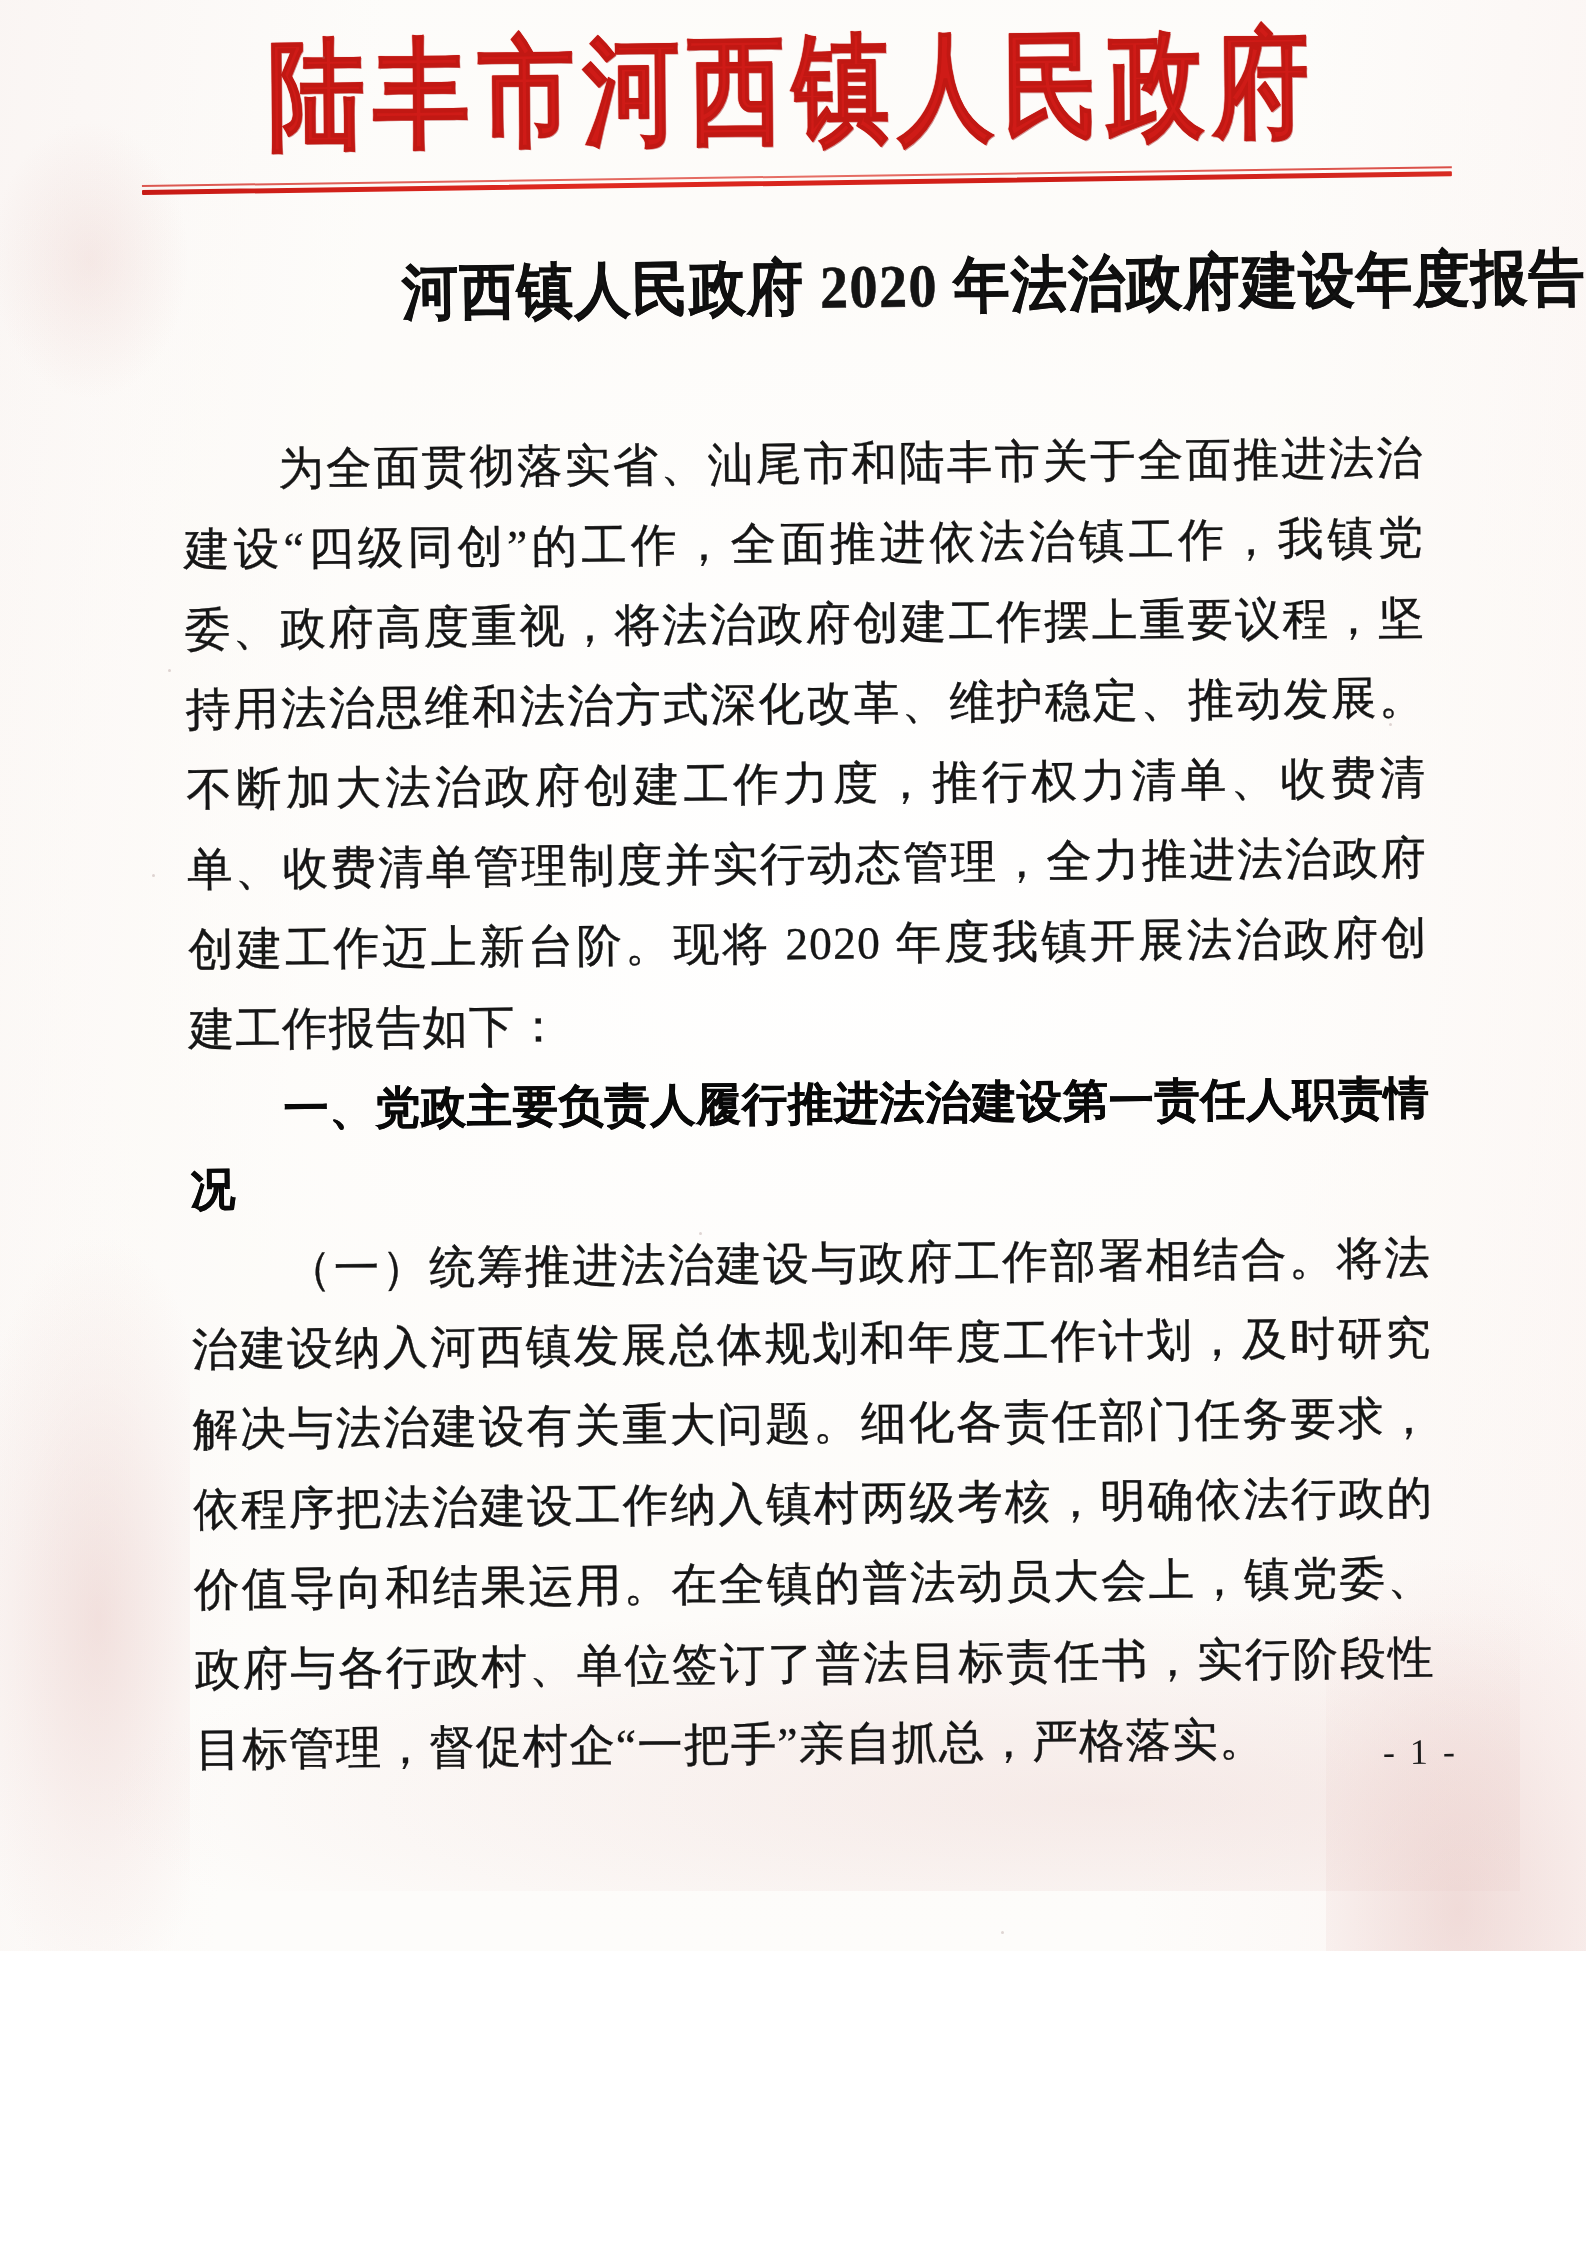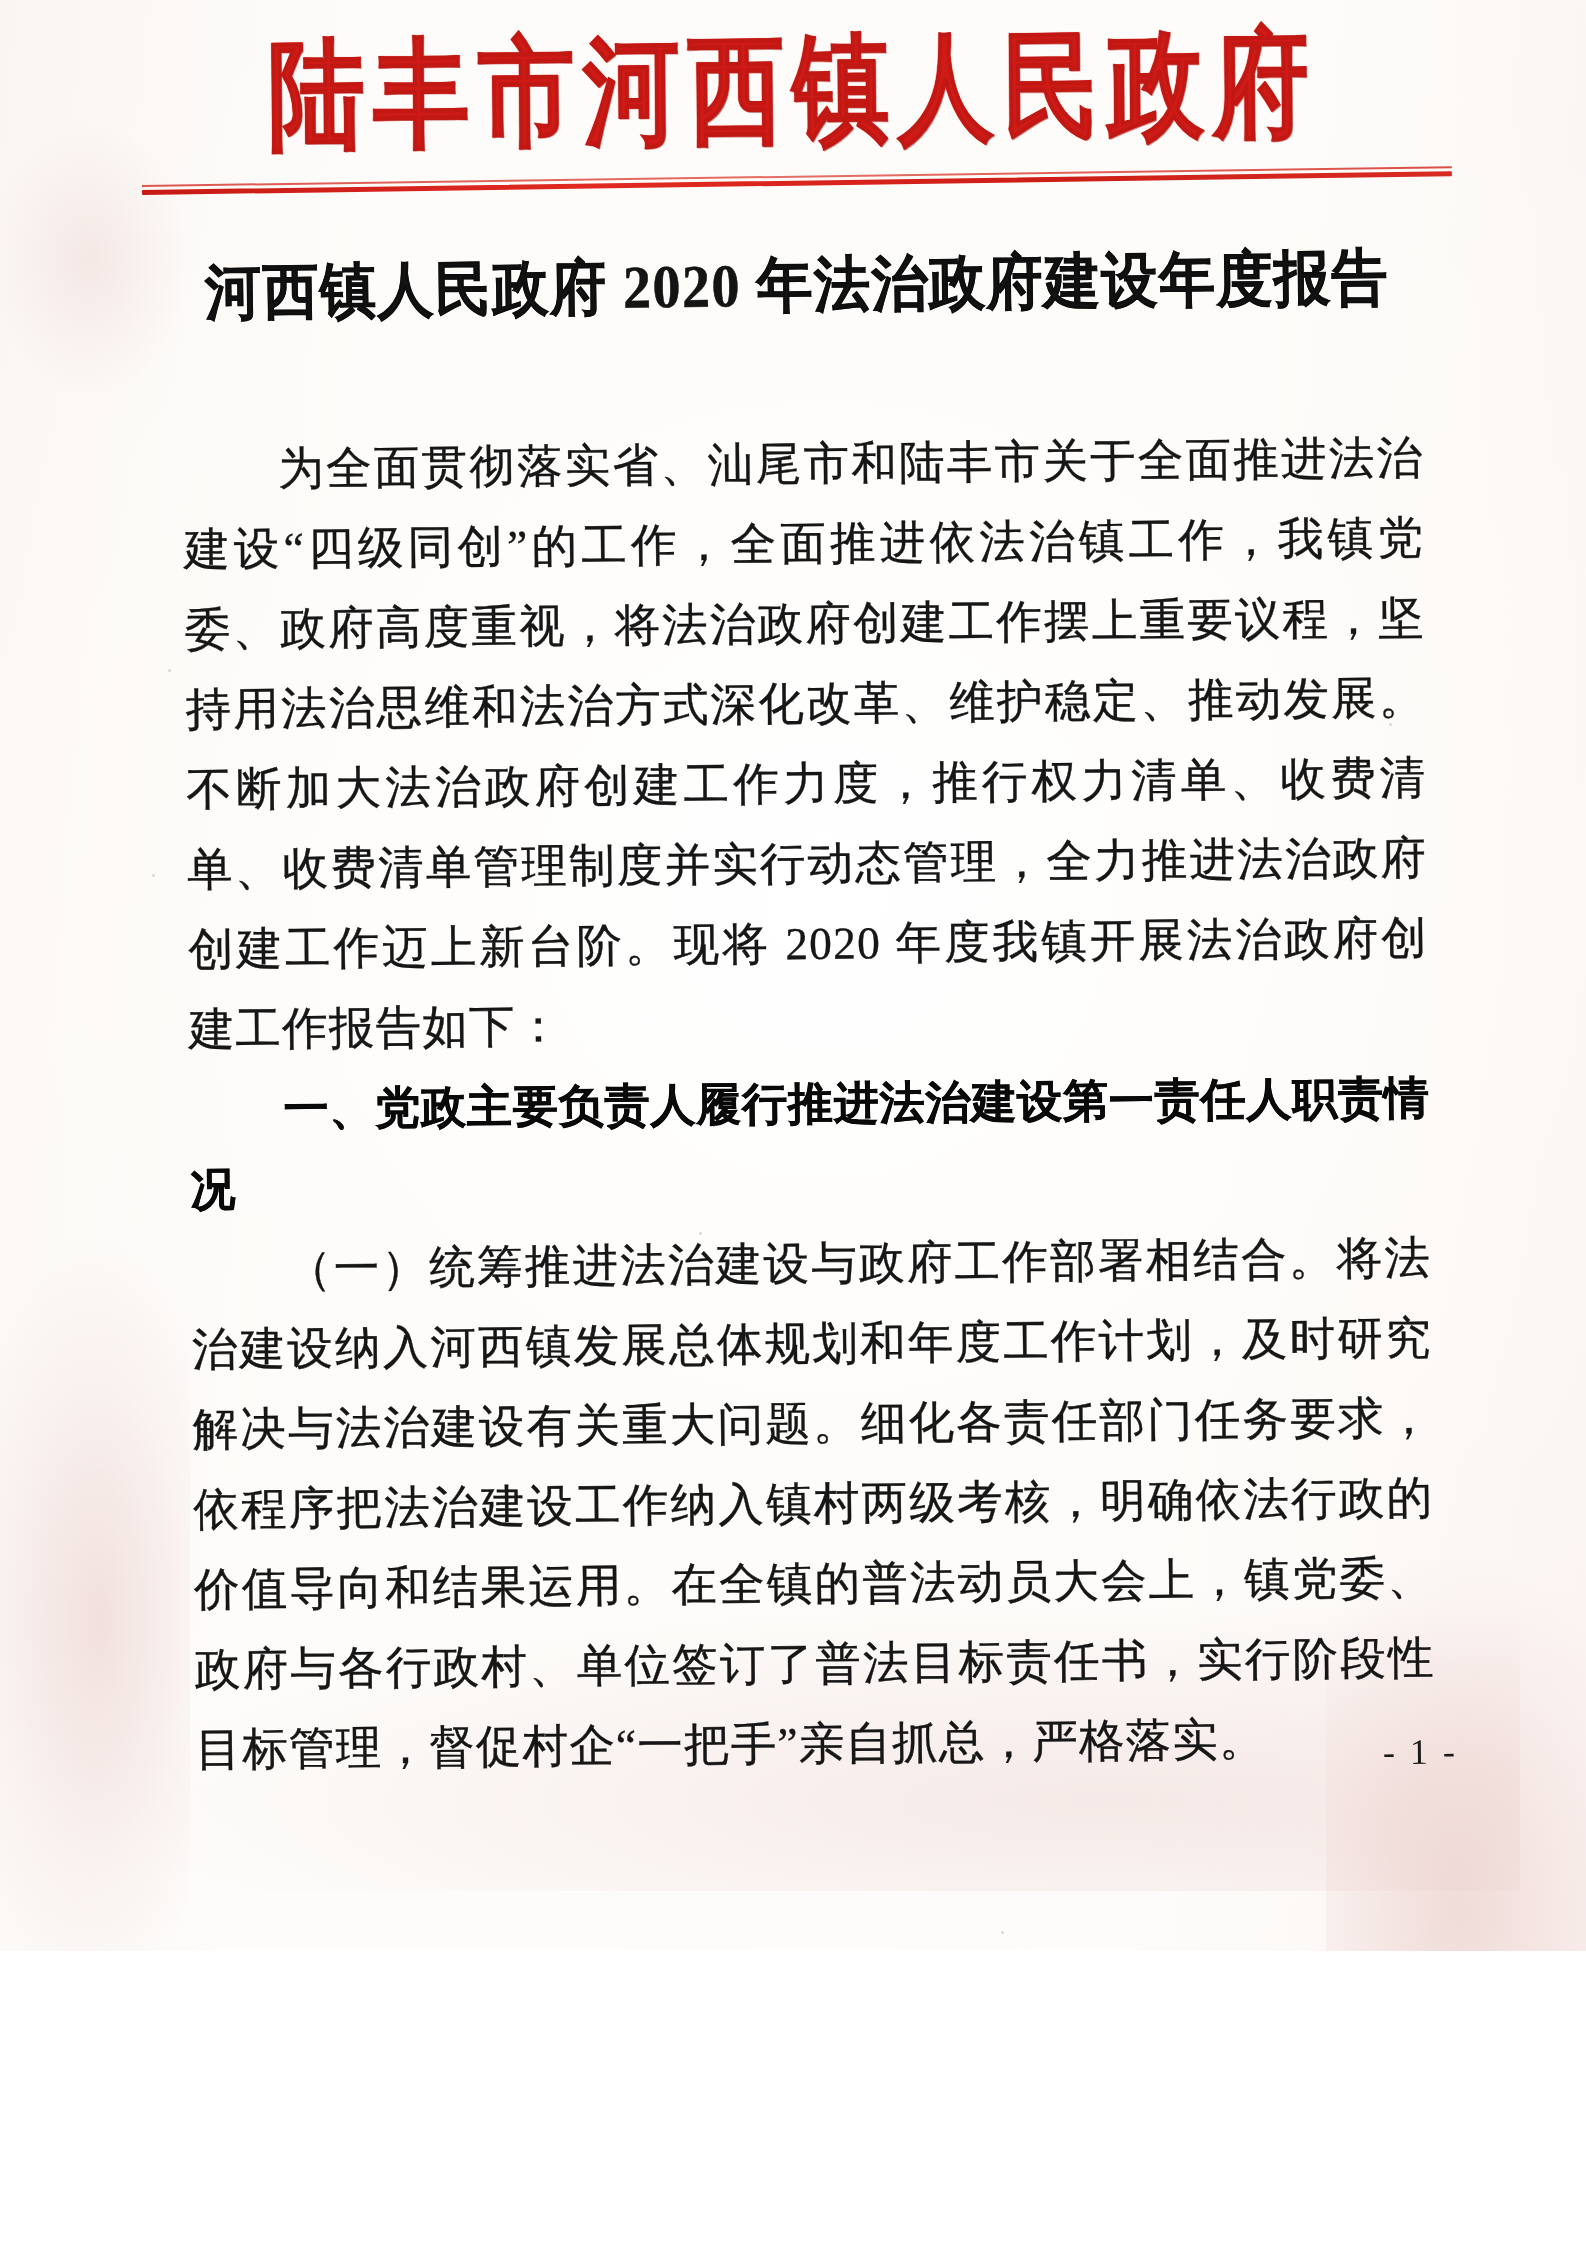--- a/index.html
+++ b/index.html
@@ -108,21 +108,21 @@
     height: 2px;
     background: linear-gradient(90deg, #d63b33 0%, #e2554b 50%, #d43129 100%);
     opacity: 0.85;
   }
 
   
   #doc-title {
     position: absolute;
     left: 8px; right: 0;
     top: 248px;
-    text-align: center;
+    text-align: right;
     z-index: 3;
   }
   #doc-title-text {
     display: inline-block;
     font-family: "Liberation Serif", "DejaVu Serif", serif;
     font-size: 56px;
     font-weight: 700;
     letter-spacing: 1.5px;
     color: #141414;
     white-space: nowrap;

